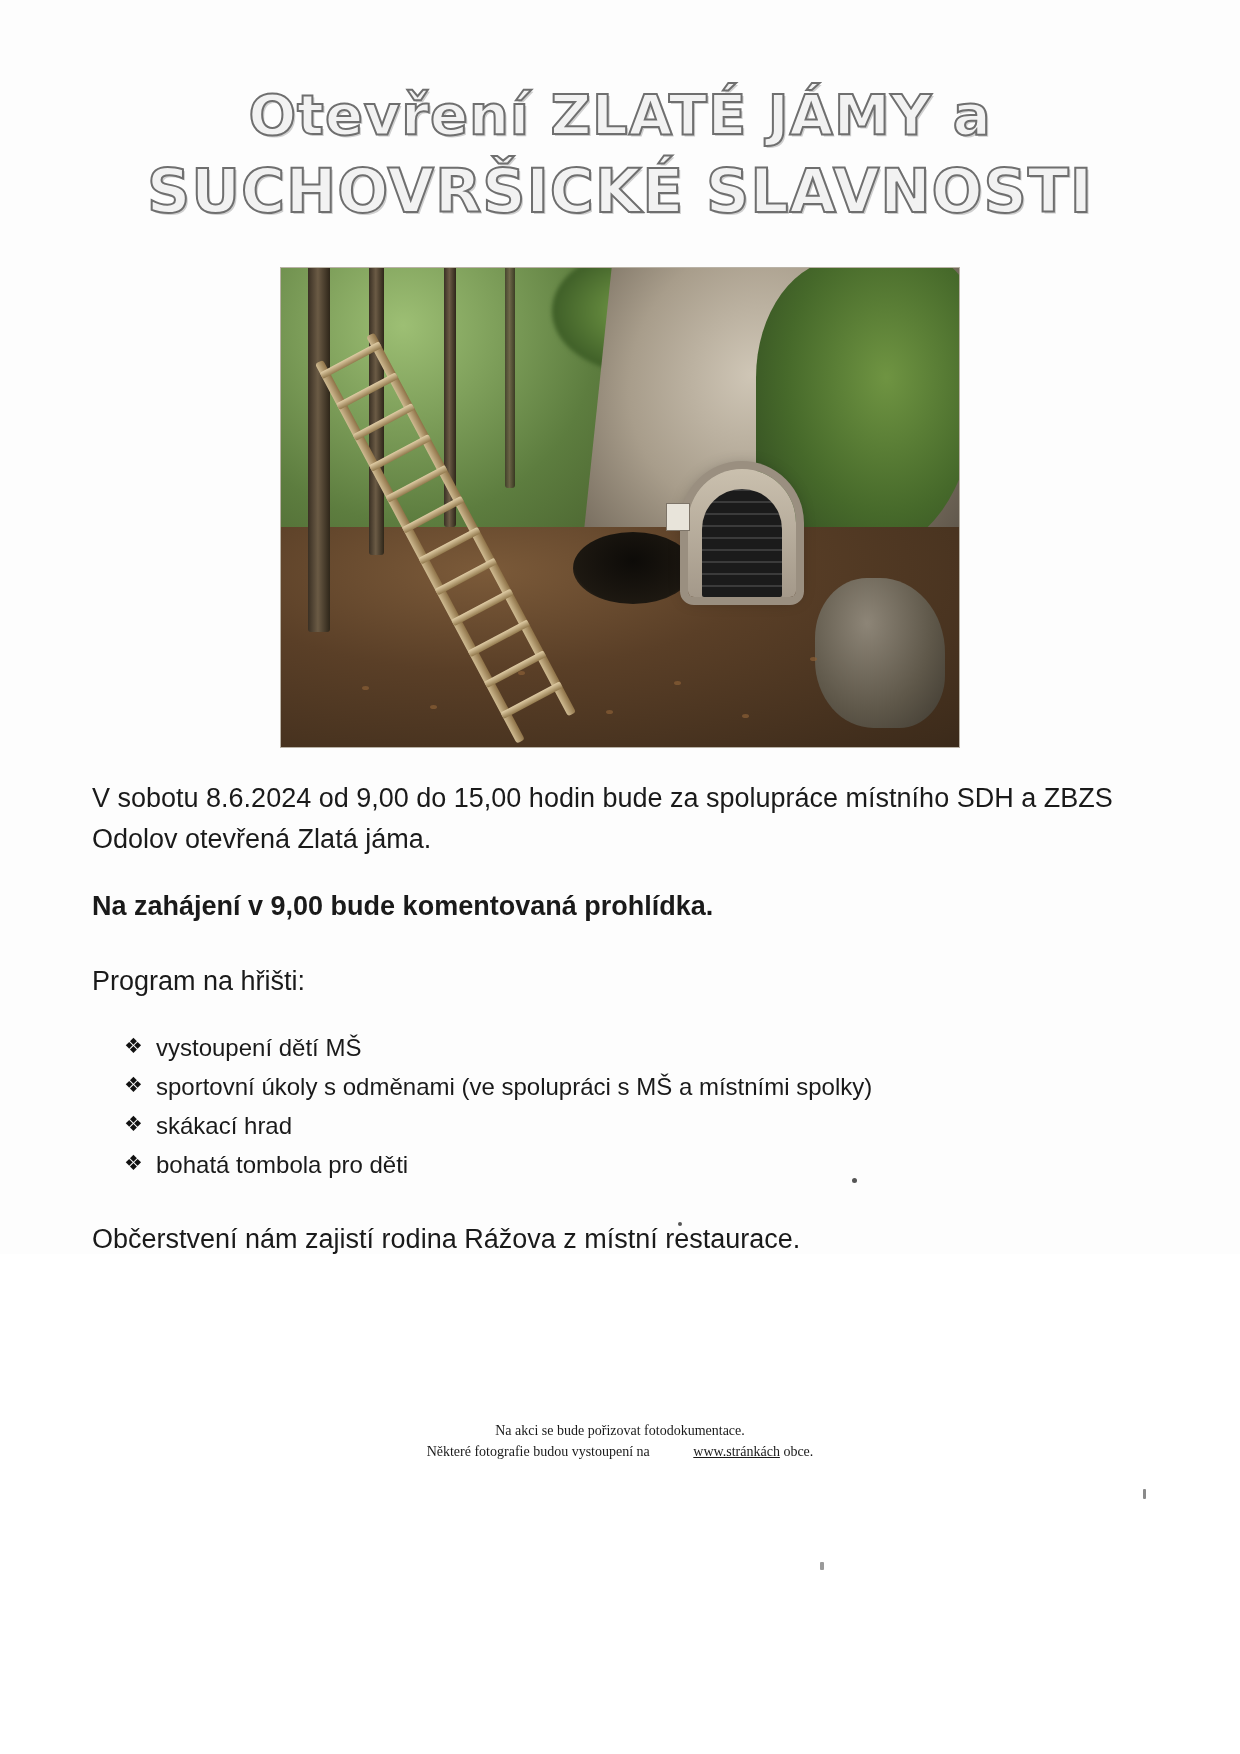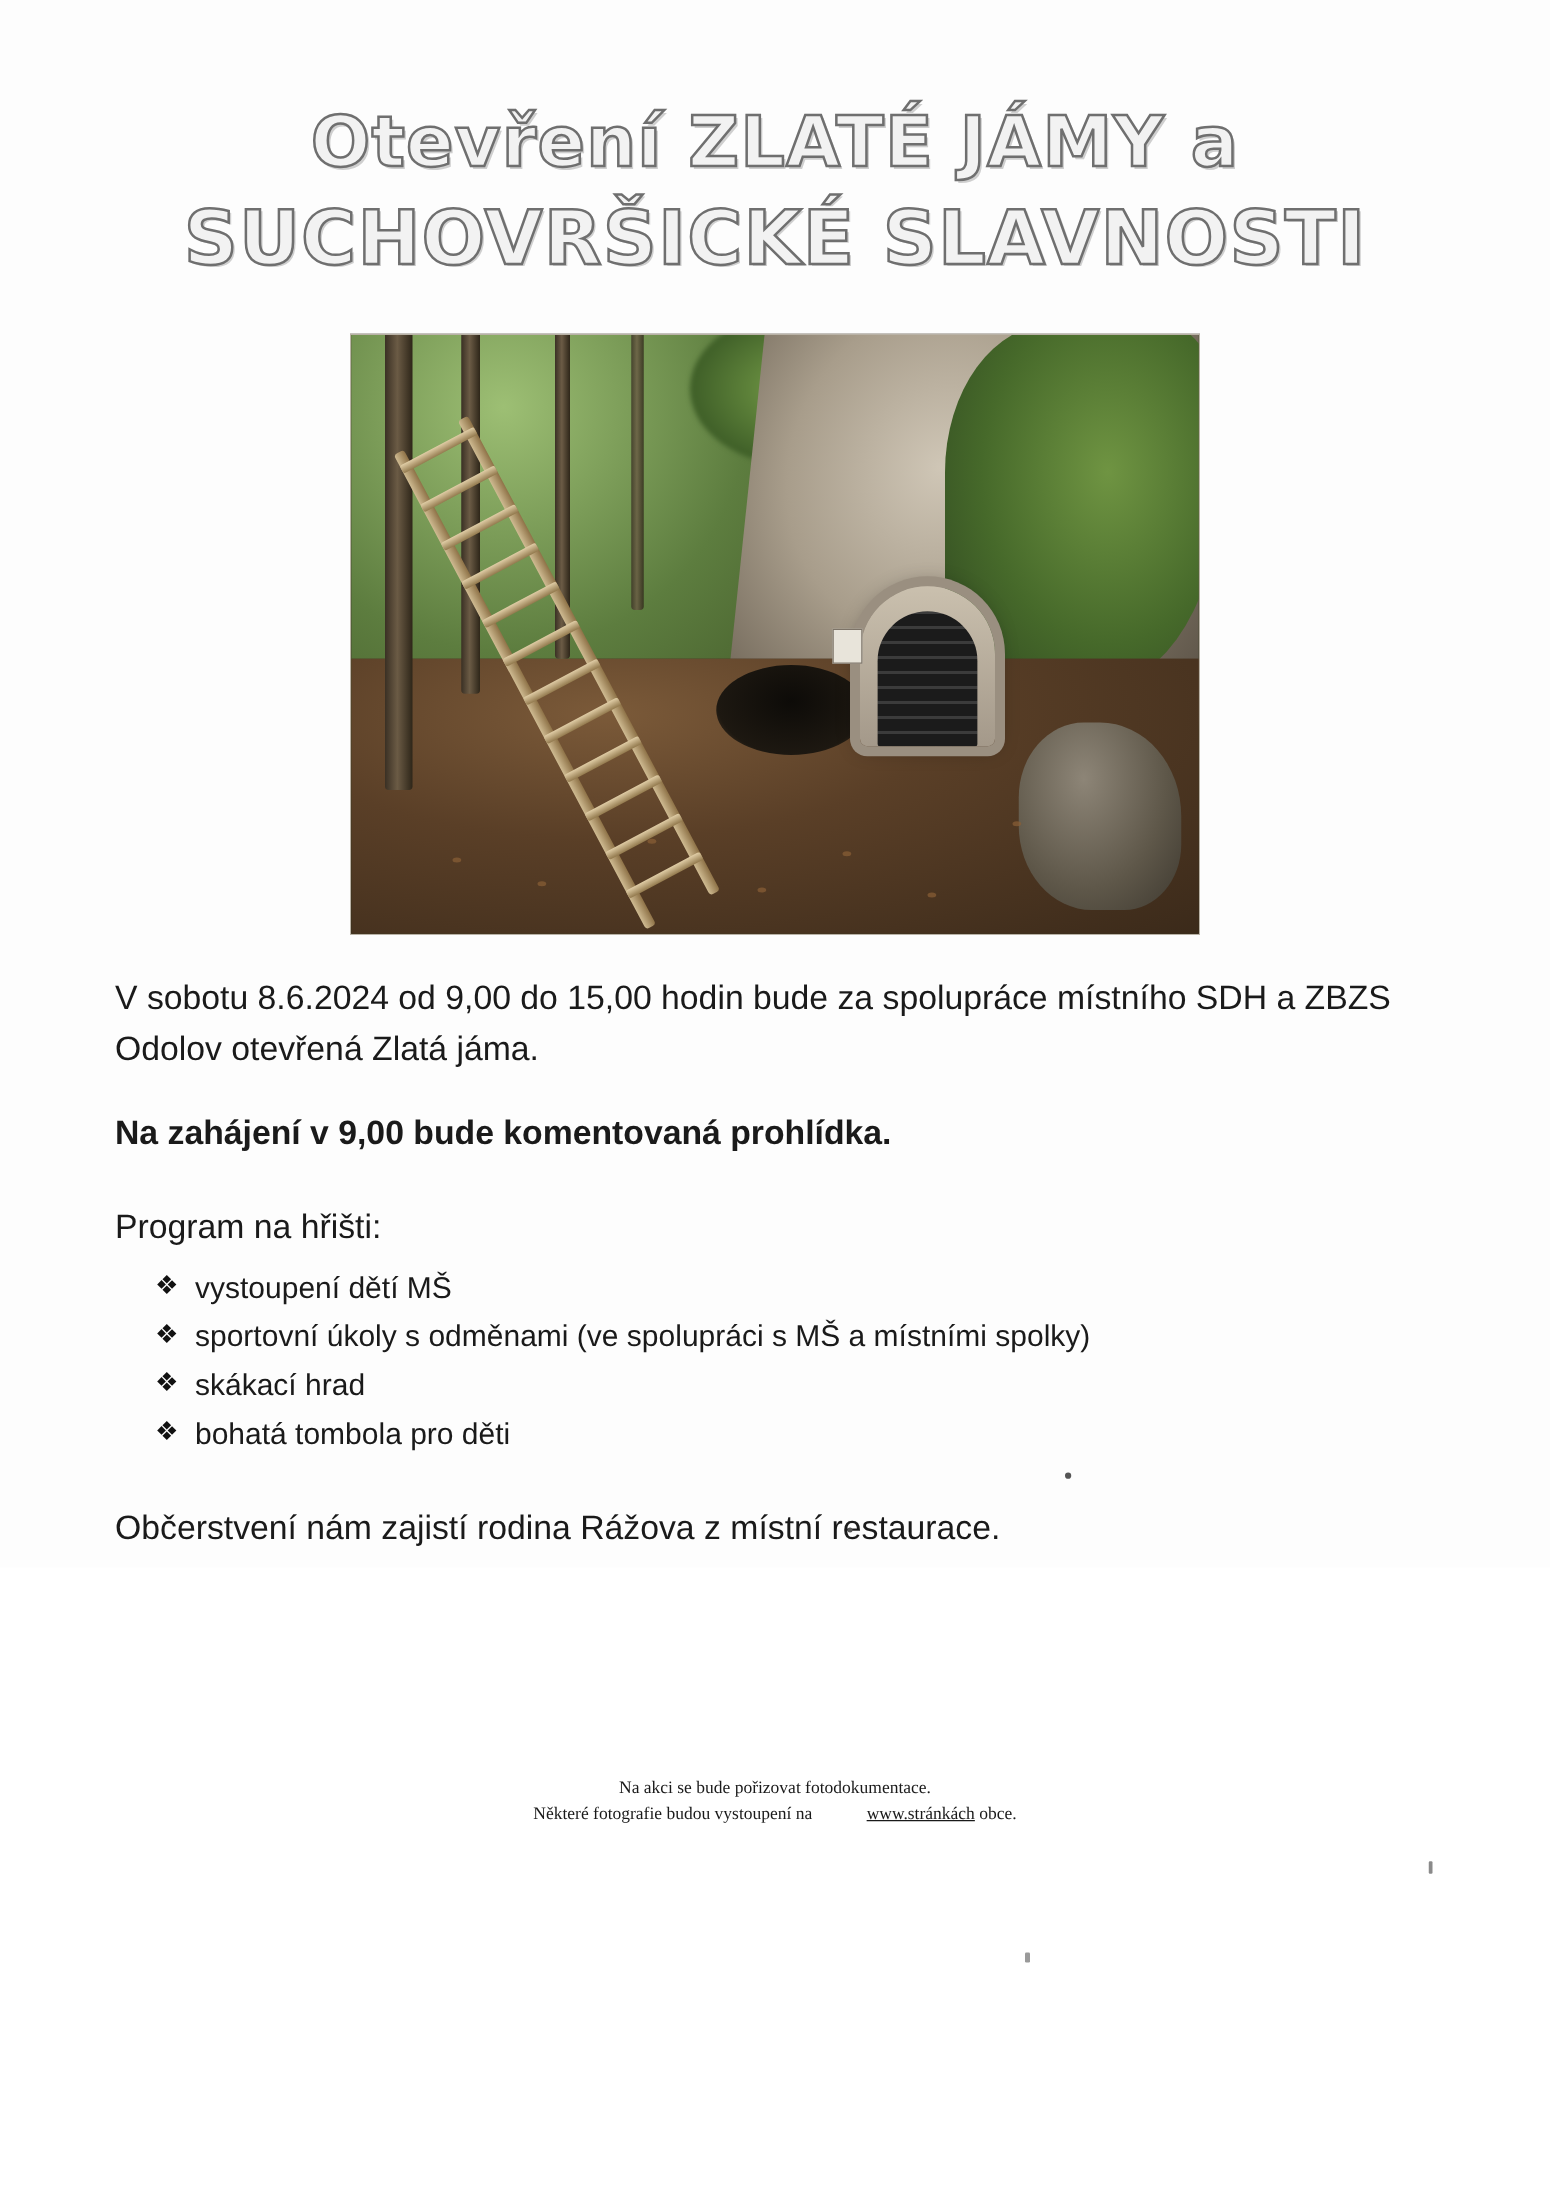--- a/index.html
+++ b/index.html
@@ -182,21 +182,21 @@
     line-height: 1.52;
     color: #1a1a1a;
   }
   .para {
     margin: 0 0 26px 0;
   }
   .para.bold {
     font-weight: bold;
   }
   .section-head {
-    margin: 34px 0 10px 0;
+    margin: 34px 0 27px 0;
     font-size: 27px;
   }
   ul.bullets {
     list-style: none;
     margin: 0 0 0 26px;
     padding: 0;
     font-size: 24px;
     line-height: 1.62;
   }
   ul.bullets li {

